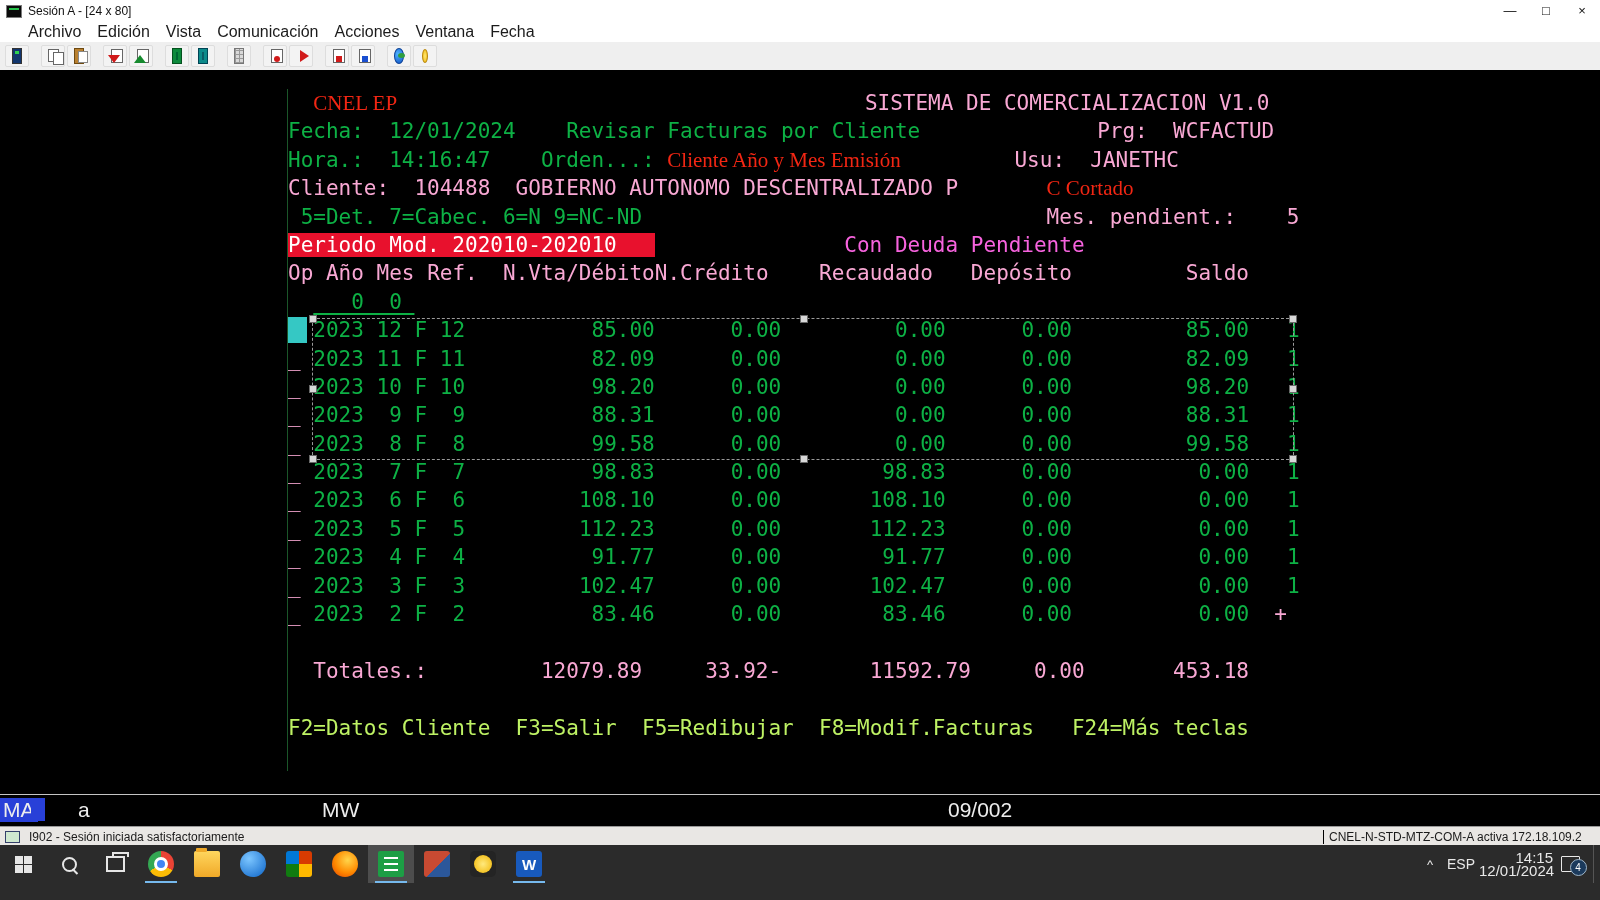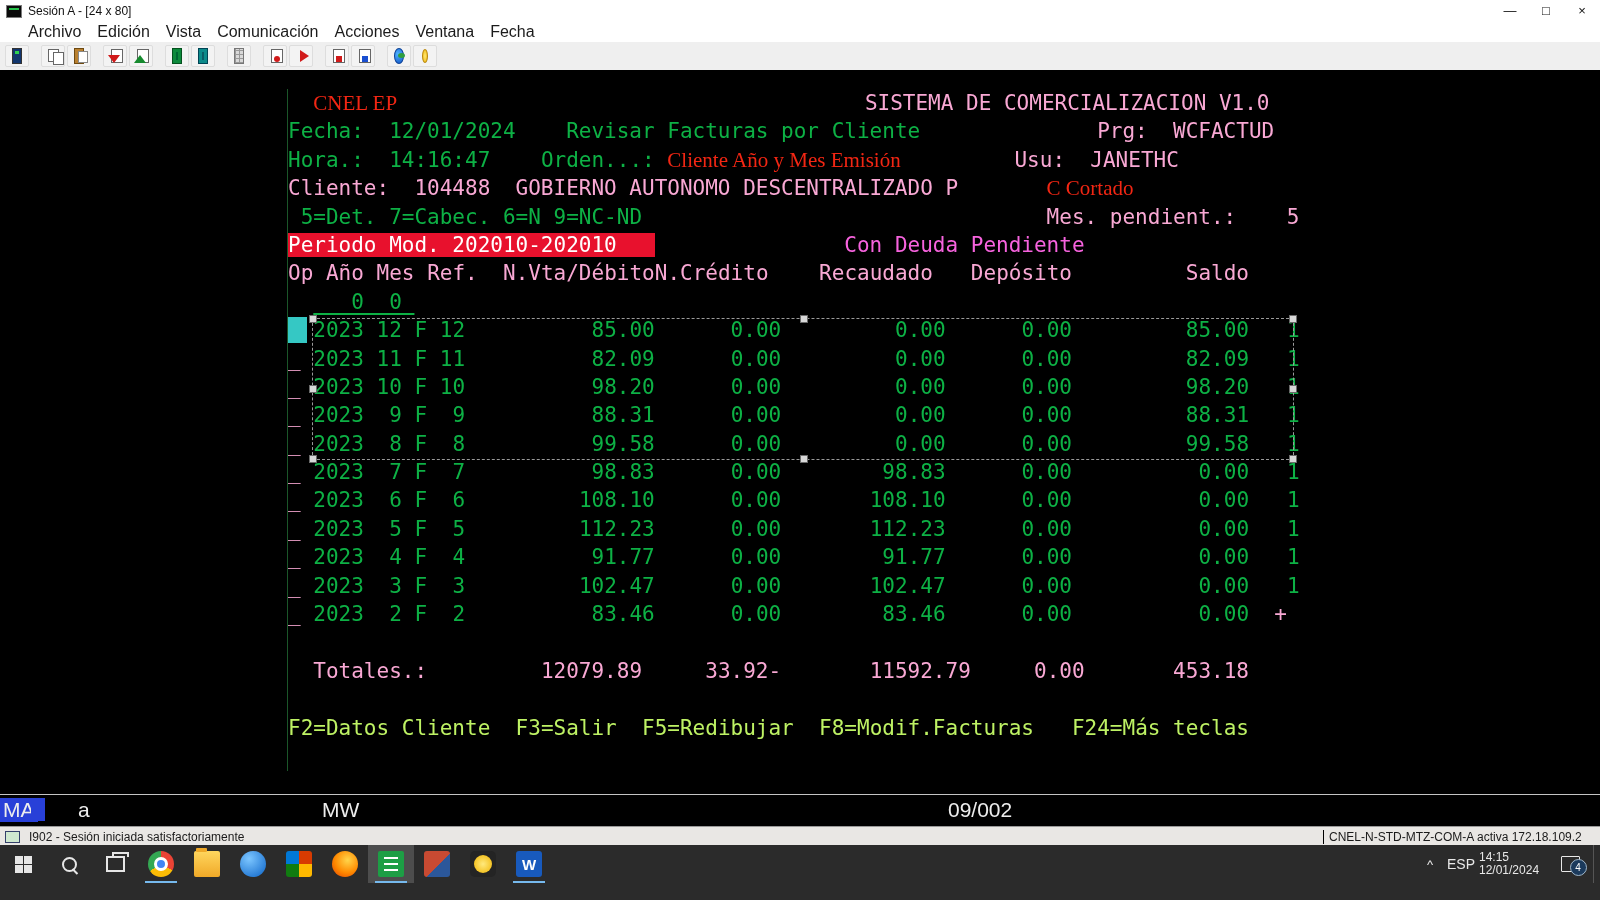--- a/index.html
+++ b/index.html
@@ -104,21 +104,21 @@
   .ic.firefox{border-radius:50%;background:radial-gradient(circle at 60% 35%,#ffd54a,#ff8a00 55%,#e03c00);}
   .ic.session{background:#1d9e45;border-radius:2px;}
   .ic.session::after{content:"";position:absolute;inset:6px;background:repeating-linear-gradient(180deg,#fff 0 2px,transparent 2px 6px);}
   .ic.office{background:linear-gradient(135deg,#c84a32 0 55%,#2b579a 55%);}
   .ic.bulbapp{background:#242424;border-radius:5px;}
   .ic.bulbapp::after{content:"";position:absolute;inset:4px;border-radius:50%;background:radial-gradient(#ffe97d,#f0b400);}
   .ic.word{background:#185abd;}
   .tray{margin-left:auto;display:flex;align-items:center;height:38px;color:#e8e8e8;}
   .chevron{width:26px;text-align:center;font-size:13px;}
   .lang{width:36px;text-align:center;font-size:14px;}
-  .clock{width:74px;text-align:left;font-size:12px;line-height:13px;}
+  .clock{width:74px;text-align:right;font-size:15px;line-height:13px;}
   .notif-wrap{width:34px;display:flex;justify-content:center;}
   .notif-icon{width:17px;height:14px;border:1px solid #e8e8e8;position:relative;border-radius:1px;}
   .badge{position:absolute;right:-8px;bottom:-5px;width:15px;height:15px;border-radius:50%;
     background:#1b3a5c;border:1px solid #9fb6c9;color:#fff;font-size:10px;line-height:15px;text-align:center;font-family:"Liberation Sans",sans-serif;}
   .show-desktop{width:6px;height:38px;border-left:1px solid #555;margin-left:6px;}
 </style>
 </head>
 <body>
 
 <div class="titlebar">

